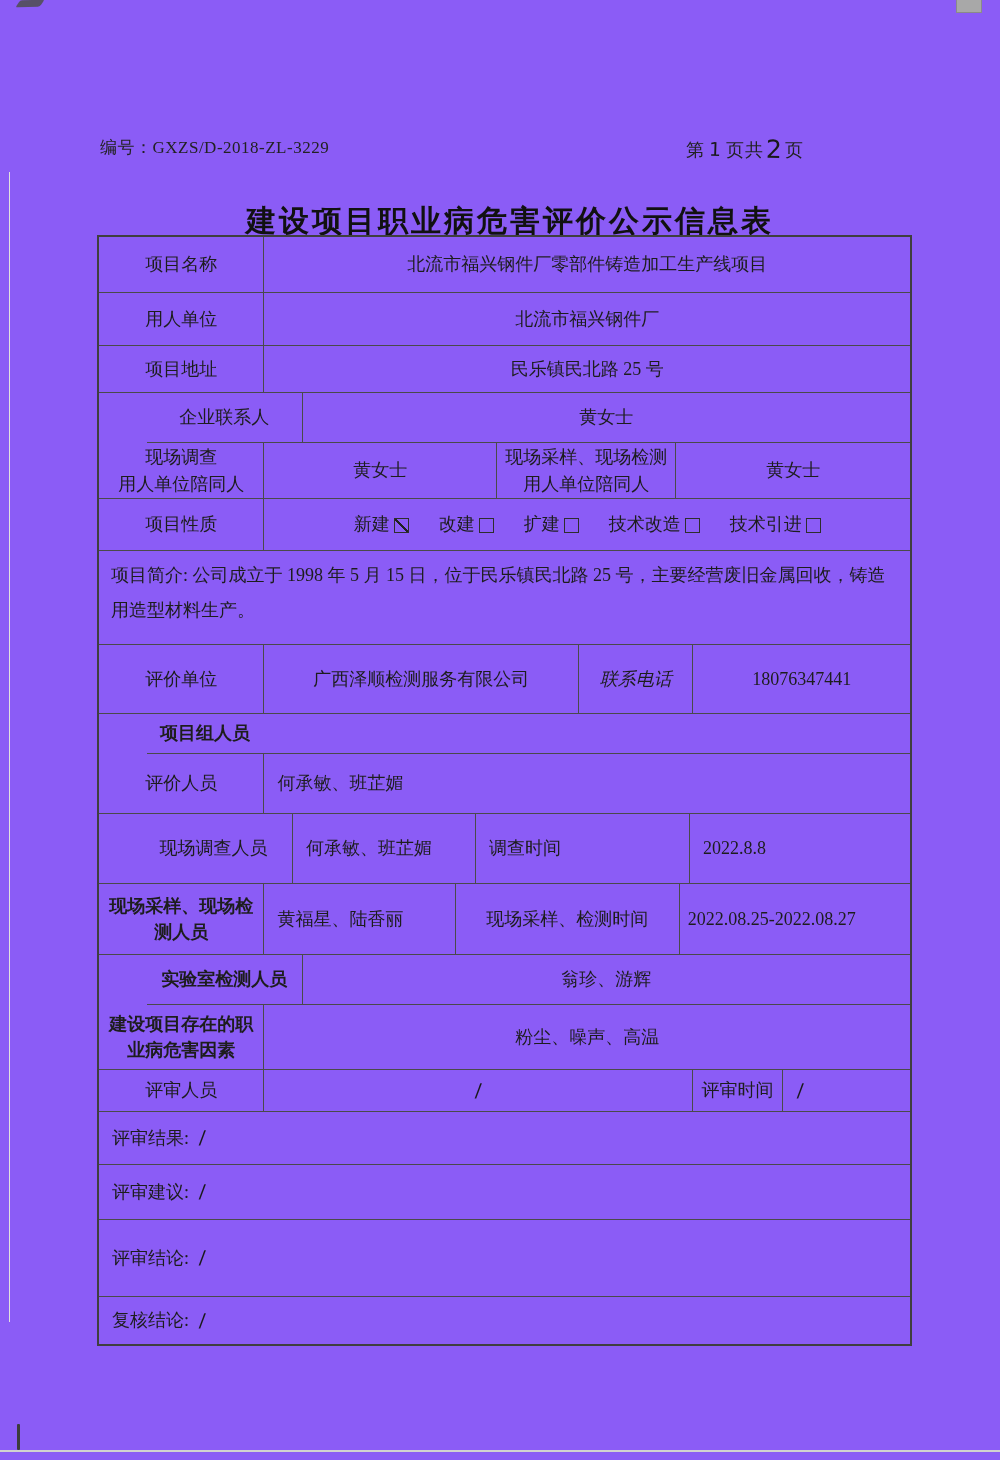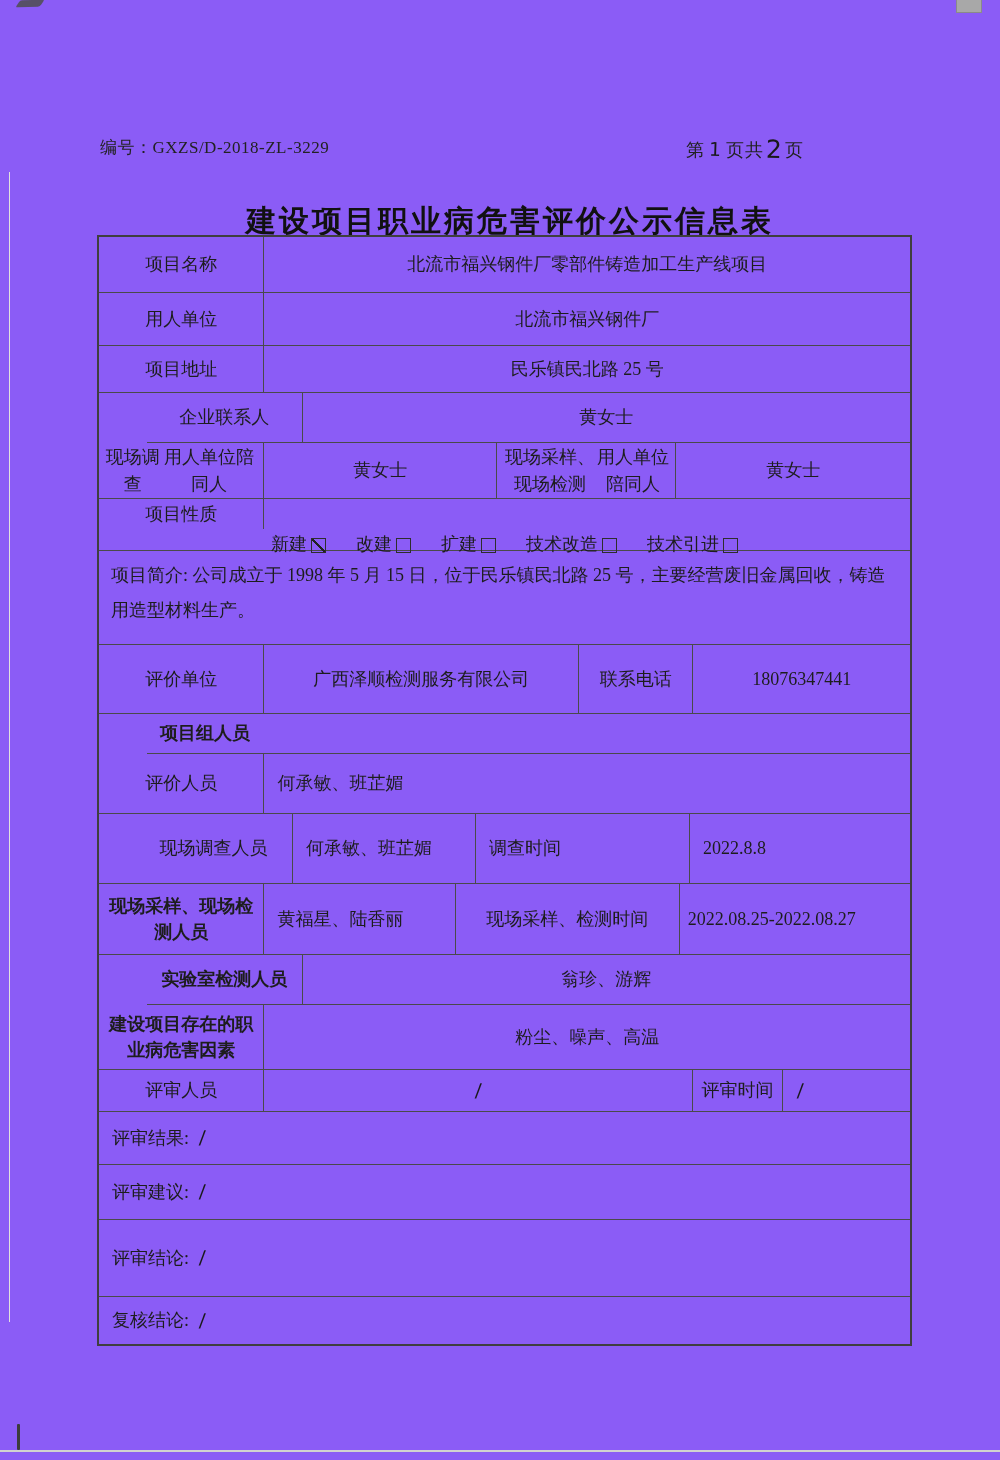--- a/index.html
+++ b/index.html
@@ -65,45 +65,45 @@
     text-align:center;
     padding:2px 6px;
     line-height:1.45;
   }
   .td:last-child{border-right:none;}
   .td.lab{width:20.4%;flex:none;}
   .td.grow{flex:1;}
   .td.left{justify-content:flex-start;text-align:left;padding-left:13px;}
   .td.top-left{align-items:flex-start;justify-content:flex-start;text-align:left;padding:7px 12px;}
   .bold{font-weight:bold;}
-  .stack{display:flex;flex-direction:row;align-items:center;line-height:1.5;}
+  .stack{display:flex;flex-direction:column;align-items:center;line-height:1.5;}
   
   .cb-group{display:flex;gap:30px;justify-content:center;align-items:center;flex-wrap:nowrap;}
   .cb-item{display:inline-flex;align-items:center;white-space:nowrap;}
   .cbox{
     width:15px;height:15px;flex:none;
     border:1.7px solid #2e2e2e;
     display:inline-block;margin-left:4px;
     box-sizing:border-box;position:relative;top:1px;
   }
   .cbox.checked{
     background:linear-gradient(to top right,transparent 44%,#222 44%,#222 56%,transparent 56%);
   }
   .slash{font-size:19px;margin-left:10px;transform:rotate(3deg);}
   .slash-center{font-size:19px;transform:rotate(3deg);}
   
   .rh56{height:56px;} .rh53{height:53px;} .rh47{height:47px;} .rh50{height:50px;margin-left:48px;}
-  .rh52{height:52px;flex-direction:column;} .rh94{height:94px;} .rh69{height:69px;} .rh40{height:40px;margin-left:48px;}
+  .rh52{height:52px;} .rh94{height:94px;} .rh69{height:69px;} .rh40{height:40px;margin-left:48px;}
   .rh60{height:60px;} .rh70{height:70px;padding-left:36px;} .rh71{height:71px;} .rh65{height:65px;}
   .rh42{height:42px;} .rh55{height:55px;justify-content:center;} .rh77{height:77px;}
   
   .w-escort-val{width:28.7%;flex:none;}
   .w-escort-lab2{width:22.1%;flex:none;}
   .w-evalorg{width:38.8%;flex:none;}
-  .w-phone-lab{width:14.1%;flex:none;}
+  .w-phone-lab{width:14.1%;flex:none;font-style:italic;}
   .w-staff-val{width:23.6%;flex:none;}
   .w-time-lab{width:27.6%;flex:none;}
   .w-review-val{width:52.9%;flex:none;}
   .w-reviewtime-lab{width:11.0%;flex:none;padding:2px 3px;}
 </style>
 </head>
 <body>
 
 <div class="page">
 

